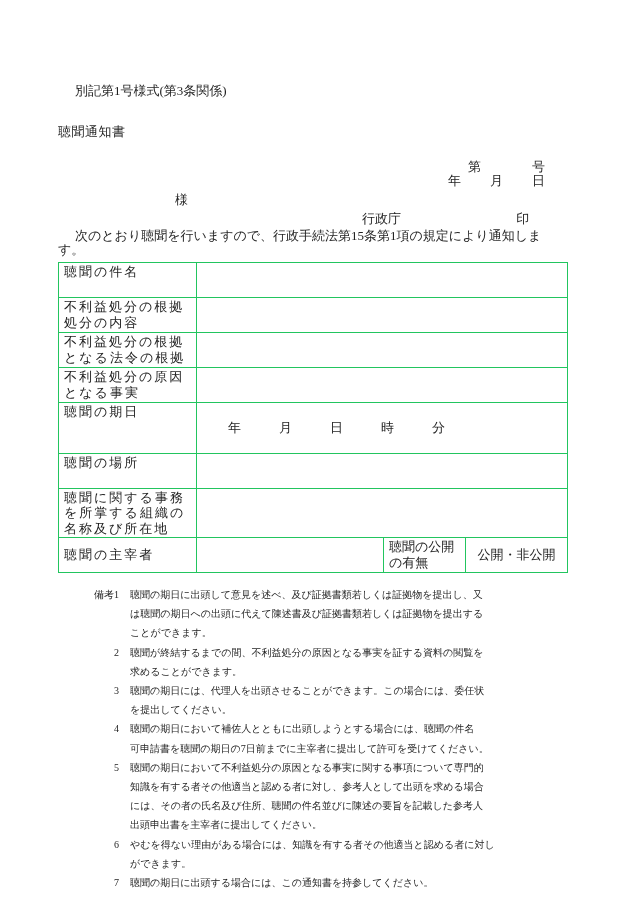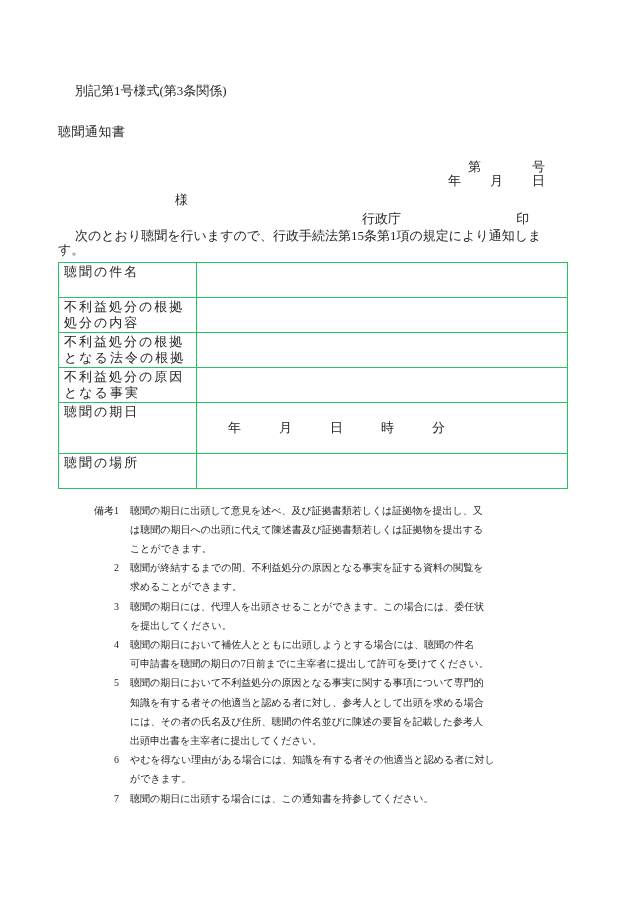--- a/index.html
+++ b/index.html
@@ -111,20 +111,33 @@
     <tr>
       <td class="lbl">聴聞の期日</td>
       <td class="val schedule-cell" colspan="3">
         <span class="sch-first">年</span><span class="sch-gap">月</span><span class="sch-gap">日</span><span class="sch-gap">時</span><span class="sch-gap">分</span>
       </td>
     </tr>
     <tr>
       <td class="lbl">聴聞の場所</td>
       <td class="val" colspan="3"></td>
     </tr>
+    <tr>
+      <td class="lbl">聴聞に関する事務
+を所掌する組織の
+名称及び所在地</td>
+      <td class="val" colspan="3"></td>
+    </tr>
+    <tr>
+      <td class="lbl mid">聴聞の主宰者</td>
+      <td class="val"></td>
+      <td class="publicity-lbl">聴聞の公開
+の有無</td>
+      <td class="publicity-val">公開・非公開</td>
+    </tr>
   </tbody>
     </table>
 
   <div class="remarks">
     <div class="remark">
       <div class="remark-num">備考1</div>
       <div class="remark-text">聴聞の期日に出頭して意見を述べ、及び証拠書類若しくは証拠物を提出し、又
 は聴聞の期日への出頭に代えて陳述書及び証拠書類若しくは証拠物を提出する
 ことができます。</div>
     </div>

